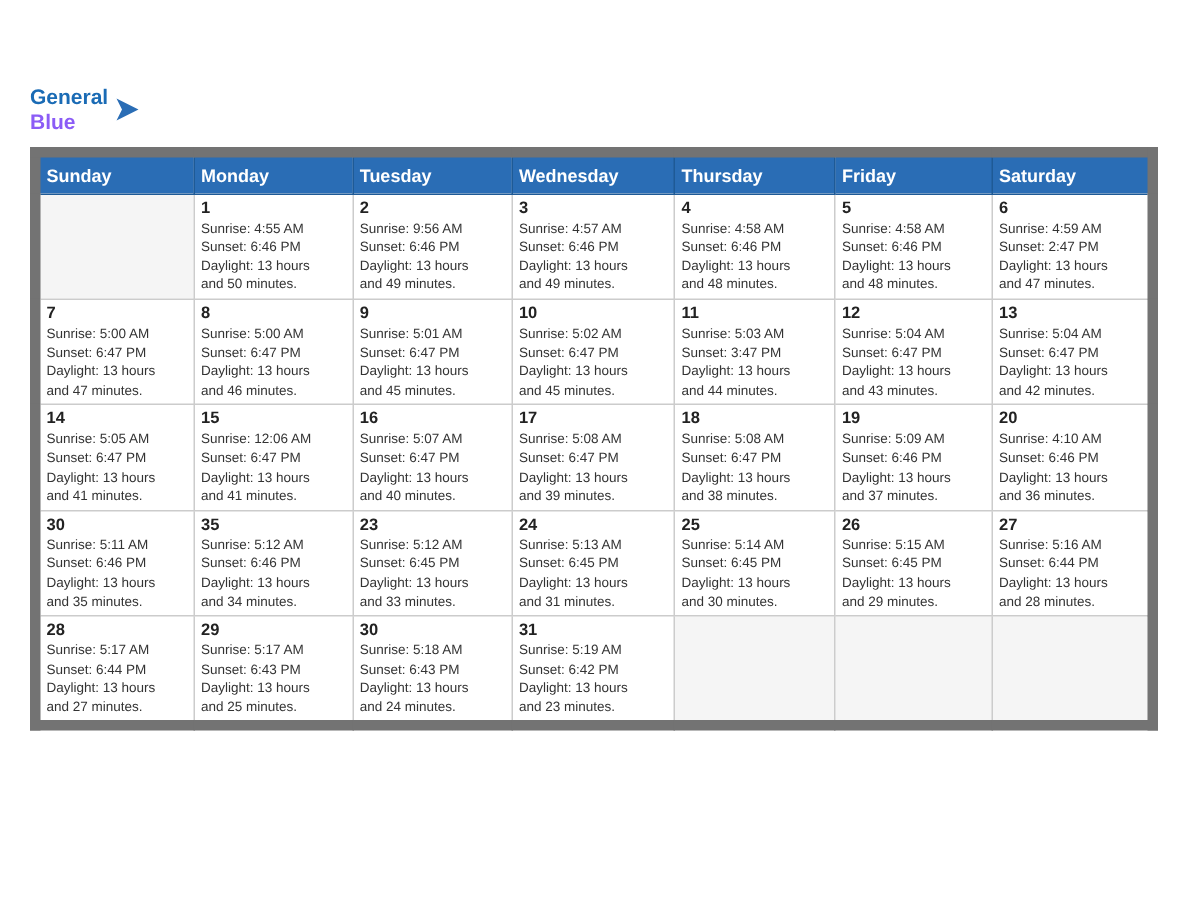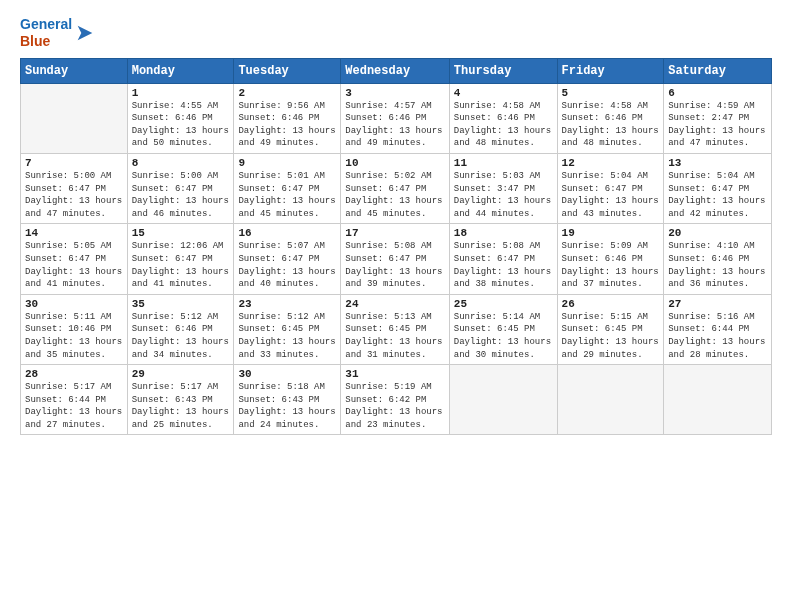--- a/index.html
+++ b/index.html
@@ -6,20 +6,21 @@
     body {
       font-family: Arial, sans-serif;
       background: #fff;
       width: 792px;
       height: 612px;
       overflow: hidden;
     }
     .page {
       width: 792px;
       padding: 16px 20px 12px 20px;
+      margin-top: 40px;
     }
     .header {
       display: flex;
       align-items: flex-start;
       justify-content: space-between;
       margin-bottom: 8px;
     }
     .logo {
       display: flex;
       align-items: center;
@@ -48,22 +49,21 @@
       color: #222;
       line-height: 1.1;
     }
     .subtitle {
       font-size: 14px;
       color: #444;
     }
     .calendar {
       width: 100%;
       border-collapse: collapse;
-      border: 1px solid #737373;
-      font-family: Liberation Mono, monospace;
+      border: 7px solid #737373;
     }
     .calendar th {
       background: #2a6db5;
       color: #fff;
       font-size: 12px;
       font-weight: bold;
       padding: 5px 4px;
       text-align: left;
       border: 1px solid #1e5a96;
     }
@@ -96,21 +96,21 @@
 </head>
 <body>
 
 <div class="page">
   <div class="header">
     <div class="logo">
       <div>
         <div style="display:flex;align-items:center;">
           <span class="logo-text">
             <span>General</span><br>
-            <span style="color:#c2410c">Blue</span>
+            <span style="color:#8b5cf6">Blue</span>
           </span>
           <svg class="logo-icon" viewBox="0 0 24 24" xmlns="http://www.w3.org/2000/svg">
             <polygon points="4,4 20,12 4,20 8,12" fill="#2a6db5"></polygon>
           </svg>
         </div>
       </div>
     </div>
     <div class="title-block">
       <div class="month-title"></div>
       <div class="subtitle"></div>
@@ -274,21 +274,21 @@
             <div class="day-info" style="white-space: pre-line;">Sunrise: 4:10 AM
 Sunset: 6:46 PM
 Daylight: 13 hours
 and 36 minutes.</div>
           </td>
         </tr>
         <tr>
           <td>
             <span class="day-num">30</span>
             <div class="day-info" style="white-space: pre-line;">Sunrise: 5:11 AM
-Sunset: 10:46 PM
+Sunset: 6:46 PM
 Daylight: 13 hours
 and 35 minutes.</div>
           </td>
           <td>
             <span class="day-num">35</span>
             <div class="day-info" style="white-space: pre-line;">Sunrise: 5:12 AM
 Sunset: 6:46 PM
 Daylight: 13 hours
 and 34 minutes.</div>
           </td>

